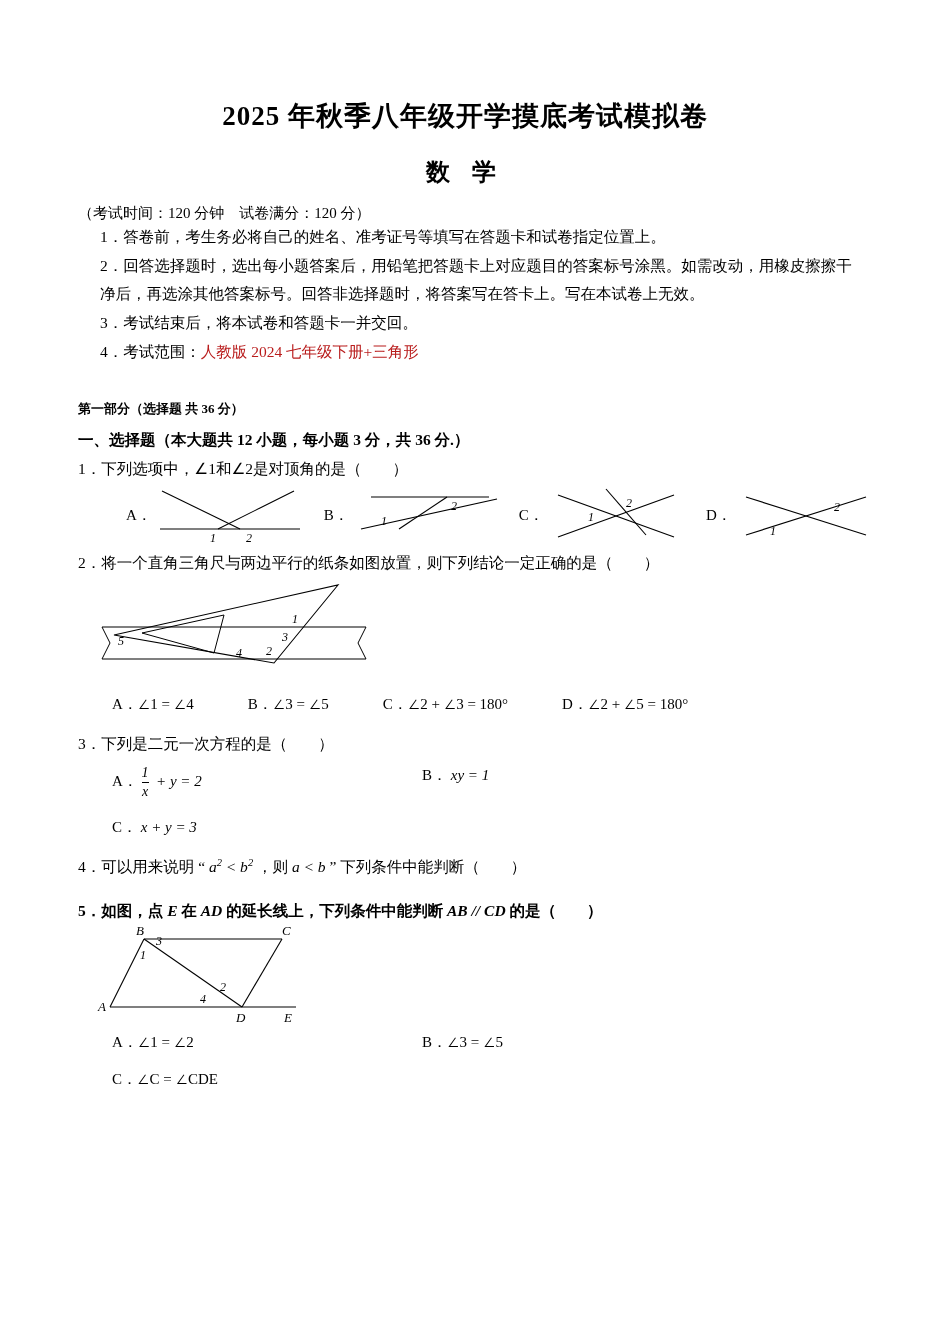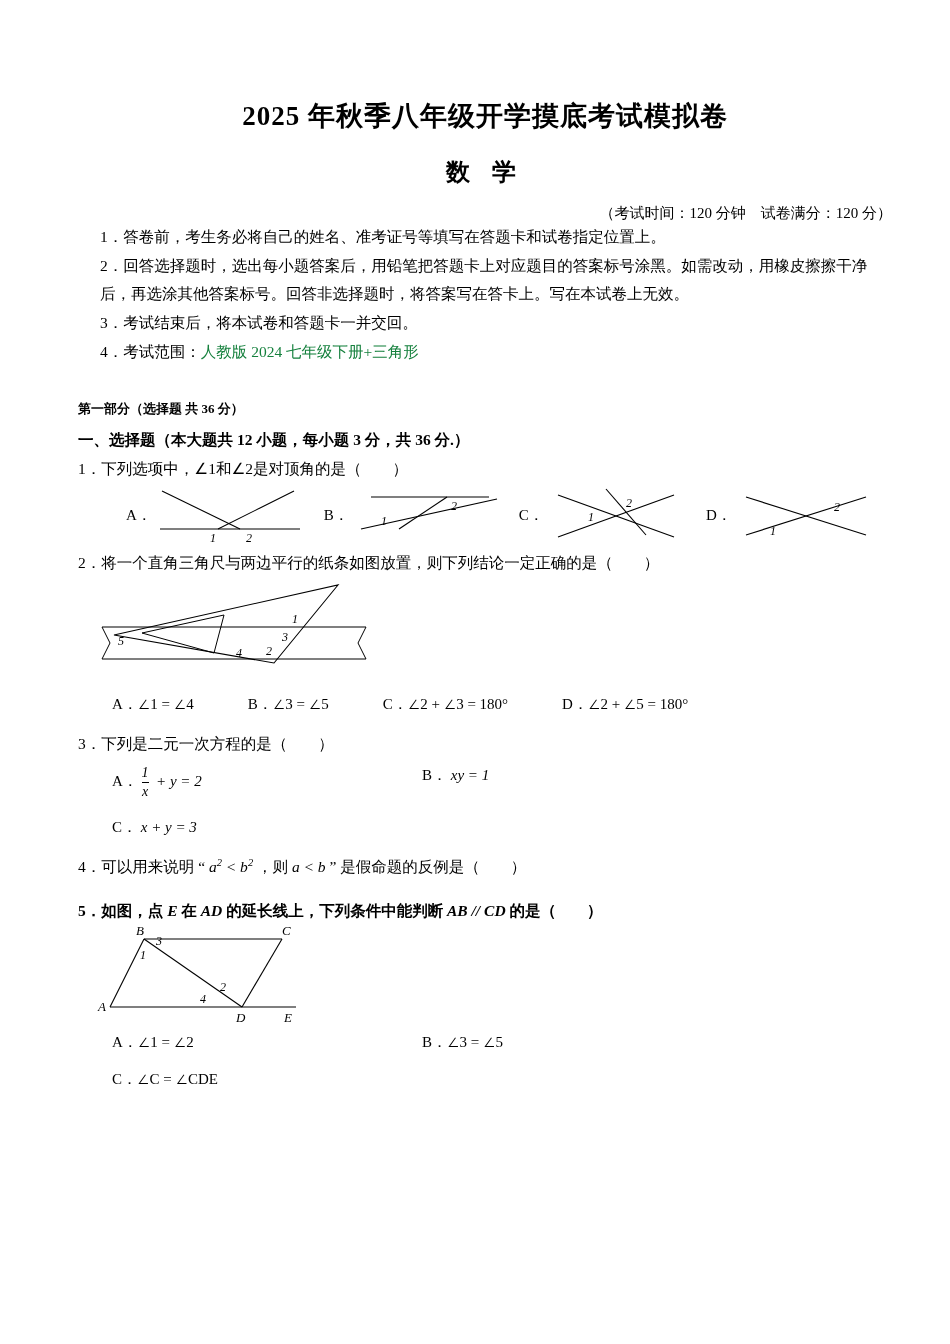--- a/index.html
+++ b/index.html
@@ -5,57 +5,57 @@
   html,body{margin:0;padding:0;background:#fff;}
   body{
     width:950px;
     font-family:"Liberation Serif","DejaVu Serif",serif;
     color:#000;
   }
   .page{
     width:950px;
     min-height:1344px;
     box-sizing:border-box;
-    padding:62px 58px 20px 78px;
+    padding:62px 98px 20px 78px;
     position:relative;
   }
   .doc-title{
     text-align:center;
     font-size:27px;
     font-weight:bold;
     letter-spacing:1px;
     margin:36px 0 0 0;
   }
   .subject{
     text-align:center;
     font-size:24px;
     font-weight:bold;
     letter-spacing:8px;
     margin:22px 0 0 0;
   }
   .exam-info{
-    text-align:right;
+    text-align:left;
     font-size:15px;
     margin:16px 0 0 0;
   }
   .notice-head{
     font-size:15.5px;
     font-weight:bold;
     margin:14px 0 6px 0;
   }
   .notice-item{
     font-size:15.5px;
     line-height:1.85;
     text-indent:0;
     margin-left:22px;
   }
   .notice-item.wrap{
     margin-left:22px;
   }
-  .red{color:#15803d;}
+  .red{color:#b91c1c;}
   .part-title{
     text-align:left;
     font-size:13px;
     font-weight:bold;
     margin:34px 0 12px 0;
   }
   .sect-head{
     font-size:15.5px;
     font-weight:bold;
     margin:6px 0 2px 0;
@@ -205,21 +205,21 @@
       <span class="frac">
         <span class="num">1</span><span class="bar"></span><span class="den">x</span>
       </span>
       <span class="mth">&nbsp;+ y = 2</span>
     </div>
     <div><span>B．</span>&nbsp;<span class="mth">xy = 1</span></div>
     <div><span>C．</span>&nbsp;<span class="mth">x + y = 3</span></div>
   </div>
 
   <div class="q" style="margin-top:16px;">
-    <span>4．</span><span>可以用来说明 “</span><span class="mth">&nbsp;a<sup>2</sup> &lt; b<sup>2</sup>&nbsp;</span><span>，则</span><span class="mth">&nbsp;a &lt; b&nbsp;</span><span>” 是假命题的反例是（　　）</span>
+    <span>4．</span><span>可以用来说明 “</span><span class="mth">&nbsp;a<sup>2</sup> &lt; b<sup>2</sup>&nbsp;</span><span>，则</span><span class="mth">&nbsp;a &lt; b&nbsp;</span><span>” 下列条件中能判断（　　）</span>
   </div>
 
   <div class="q" style="margin-top:16px;font-weight:bold;">
     <span>5．</span><span>如图，点</span><span class="mth">&nbsp;E&nbsp;</span><span>在</span><span class="mth">&nbsp;AD&nbsp;</span><span>的延长线上，下列条件中能判断</span><span class="mth">&nbsp;AB // CD&nbsp;</span><span>的是（　　）</span>
   </div>
   <div class="fig-indent">
     <svg width="240" height="100">
 
       <line x1="14" y1="82" x2="48" y2="14" stroke="#000" stroke-width="1.1"></line>
       <line x1="48" y1="14" x2="186" y2="14" stroke="#000" stroke-width="1.1"></line>

